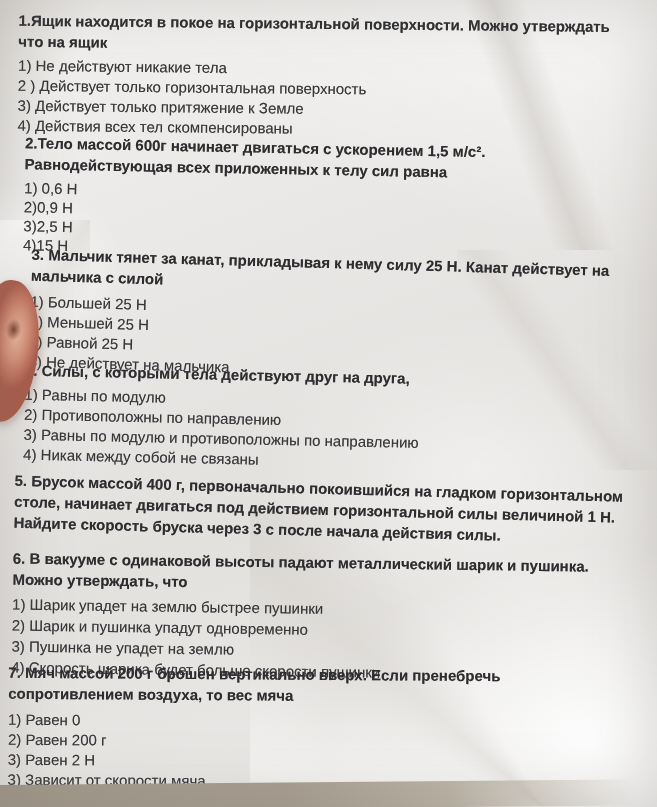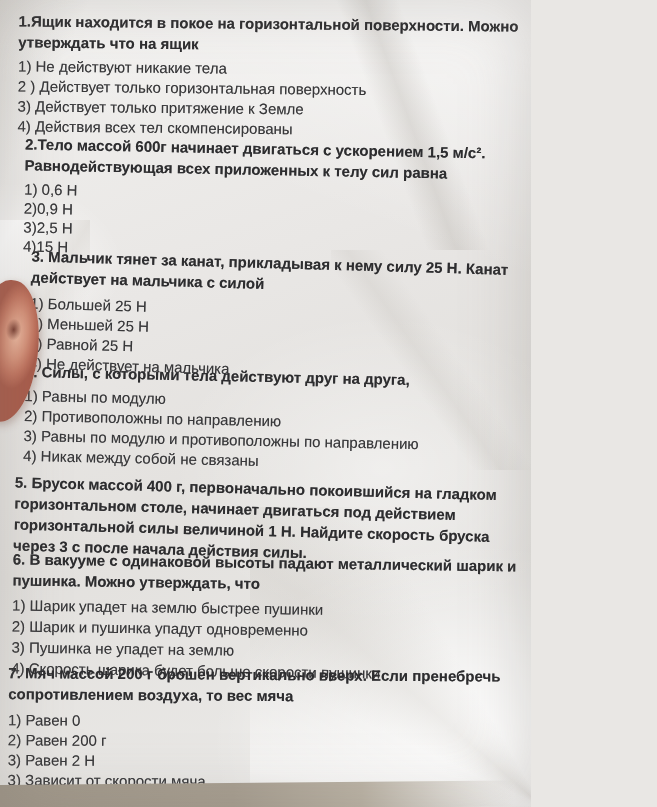--- a/index.html
+++ b/index.html
@@ -4,21 +4,21 @@
 <style>
   html, body {
     margin: 0; padding: 0;
     width: 657px; height: 807px;
     overflow: hidden;
     font-family: "Liberation Sans", "DejaVu Sans", sans-serif;
     background: #e9e7e4;
   }
   .photo {
     position: relative;
-    width: 531px; height: 807px;
+    width: 657px; height: 807px;
     overflow: hidden;
     background:
       radial-gradient(ellipse 430px 320px at 90% 92%, rgba(255,255,255,0.92), rgba(255,255,255,0) 62%),
       radial-gradient(ellipse 300px 220px at 72% 58%, rgba(255,255,255,0.45), rgba(255,255,255,0) 70%),
       radial-gradient(ellipse 160px 120px at 2% 33%, rgba(255,255,255,0.85), rgba(255,255,255,0) 70%),
       linear-gradient(115deg, rgba(176,171,163,0.30) 0%, rgba(176,171,163,0) 10%),
       linear-gradient(200deg, rgba(255,255,255,0.65), rgba(255,255,255,0) 28%),
       linear-gradient(160deg, #f1f0ee 0%, #e9e7e5 35%, #e3e1de 58%, #ecebe9 100%);
   }
   .vignette {

